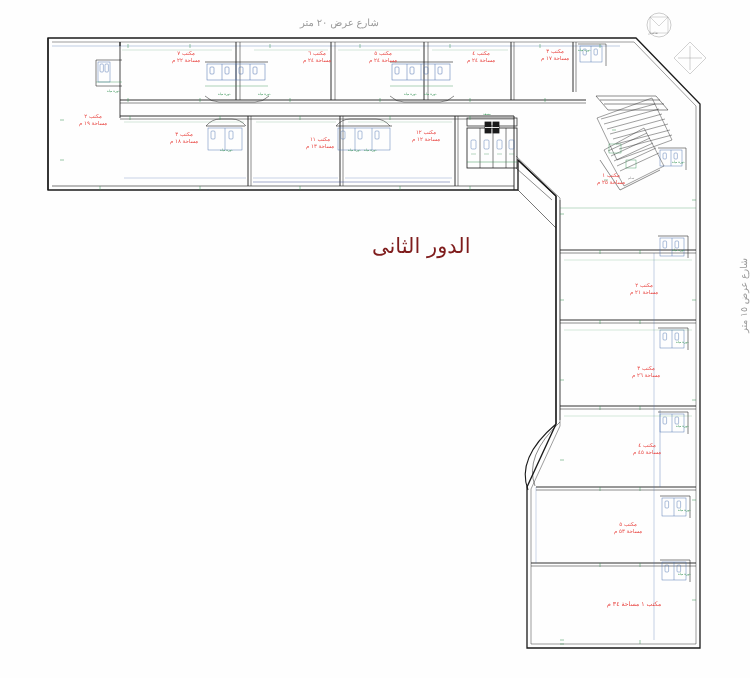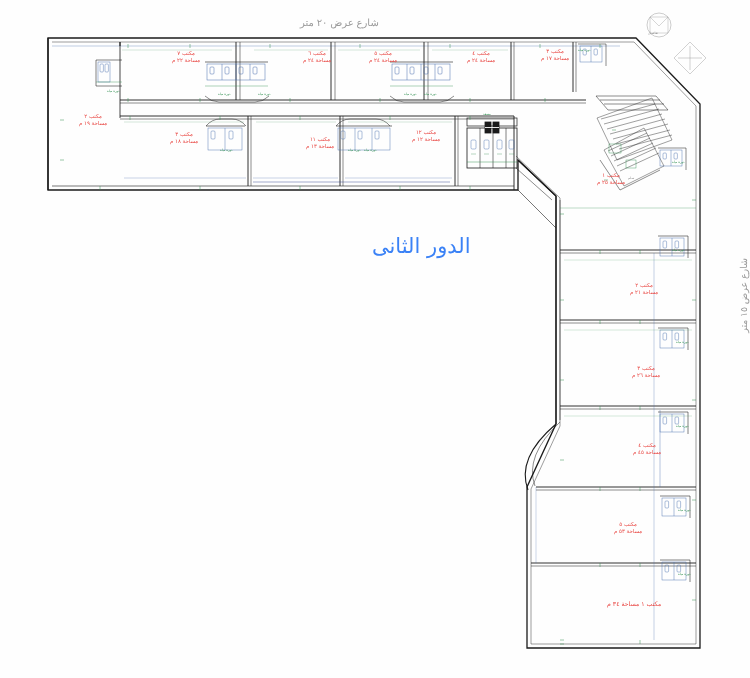--- a/index.html
+++ b/index.html
@@ -17,21 +17,21 @@
   .lbl .ln2{display:block;font-size:5.4px;letter-spacing:.1px;}
   .lbl.one-line .ln1{font-size:5.8px;}
   .lbl.big .ln1,.lbl.big .ln2{font-size:6.2px;}
 
   .street{position:absolute;color:#9a9a9a;font-size:10px;white-space:nowrap;
           font-family:Liberation Sans, sans-serif;margin-left:32px;}
   #street-top{left:268px;top:17px;letter-spacing:.4px;}
   #street-right{left:706px;top:258px;width:16px;
     writing-mode:vertical-rl;transform:rotate(180deg);letter-spacing:1px;font-size:9.5px;}
 
-  #floor-title{position:absolute;left:372px;top:234px;color:#3b82f6;font-size:21px;
+  #floor-title{position:absolute;left:372px;top:234px;color:#7f1d1d;font-size:21px;
     letter-spacing:1px;font-family:"DejaVu Serif","Liberation Serif",serif;white-space:nowrap;}
 
   .tiny{position:absolute;color:#2f8f4f;font-size:3.2px;white-space:nowrap;
         font-family:"DejaVu Sans",sans-serif;}
   .tinyg{position:absolute;color:#8d8d8d;font-size:3.4px;white-space:nowrap;
         font-family:"DejaVu Sans",sans-serif;}
 </style>
 </head>
 <body>
 

